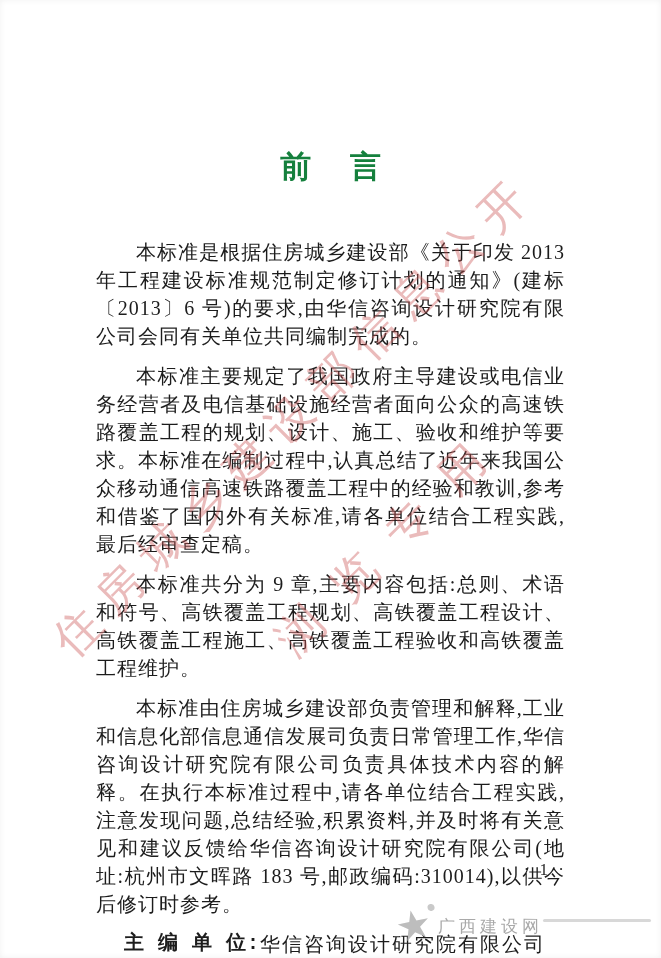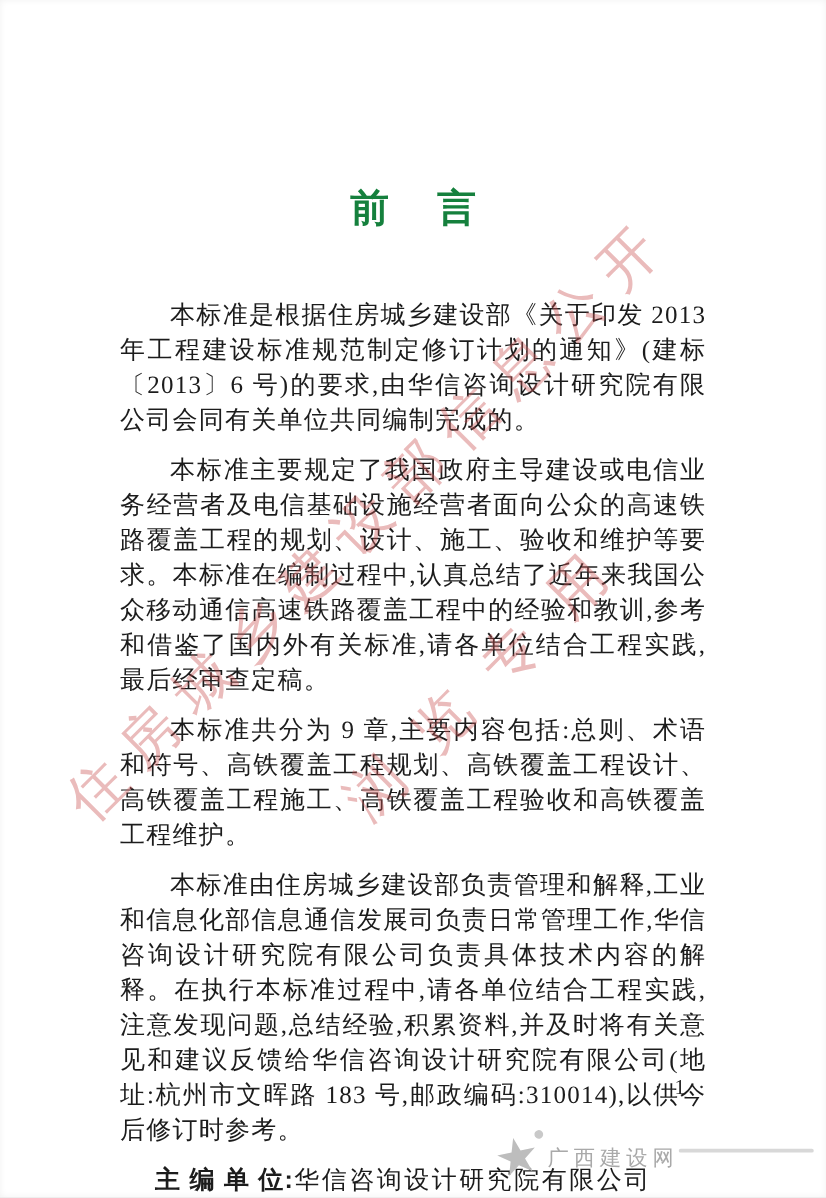--- a/index.html
+++ b/index.html
@@ -62,21 +62,21 @@
   .para {
     margin:12px;
     text-indent:2em;
     letter-spacing:1px;
   }
 
   
   .editors { margin:0; }
   .editor-row { display:flex; padding-left:40px; }
   .editor-label {
-    font-family:Liberation Sans, sans-serif;
+    font-family:Liberation Mono, monospace;
     font-weight:bold;
     white-space:pre;
     flex:none;
     letter-spacing:1px;
   }
   .editor-values { flex:1; letter-spacing:2px; }
   .editor-values div { min-height:28px; }
 
   
   .page-num {

